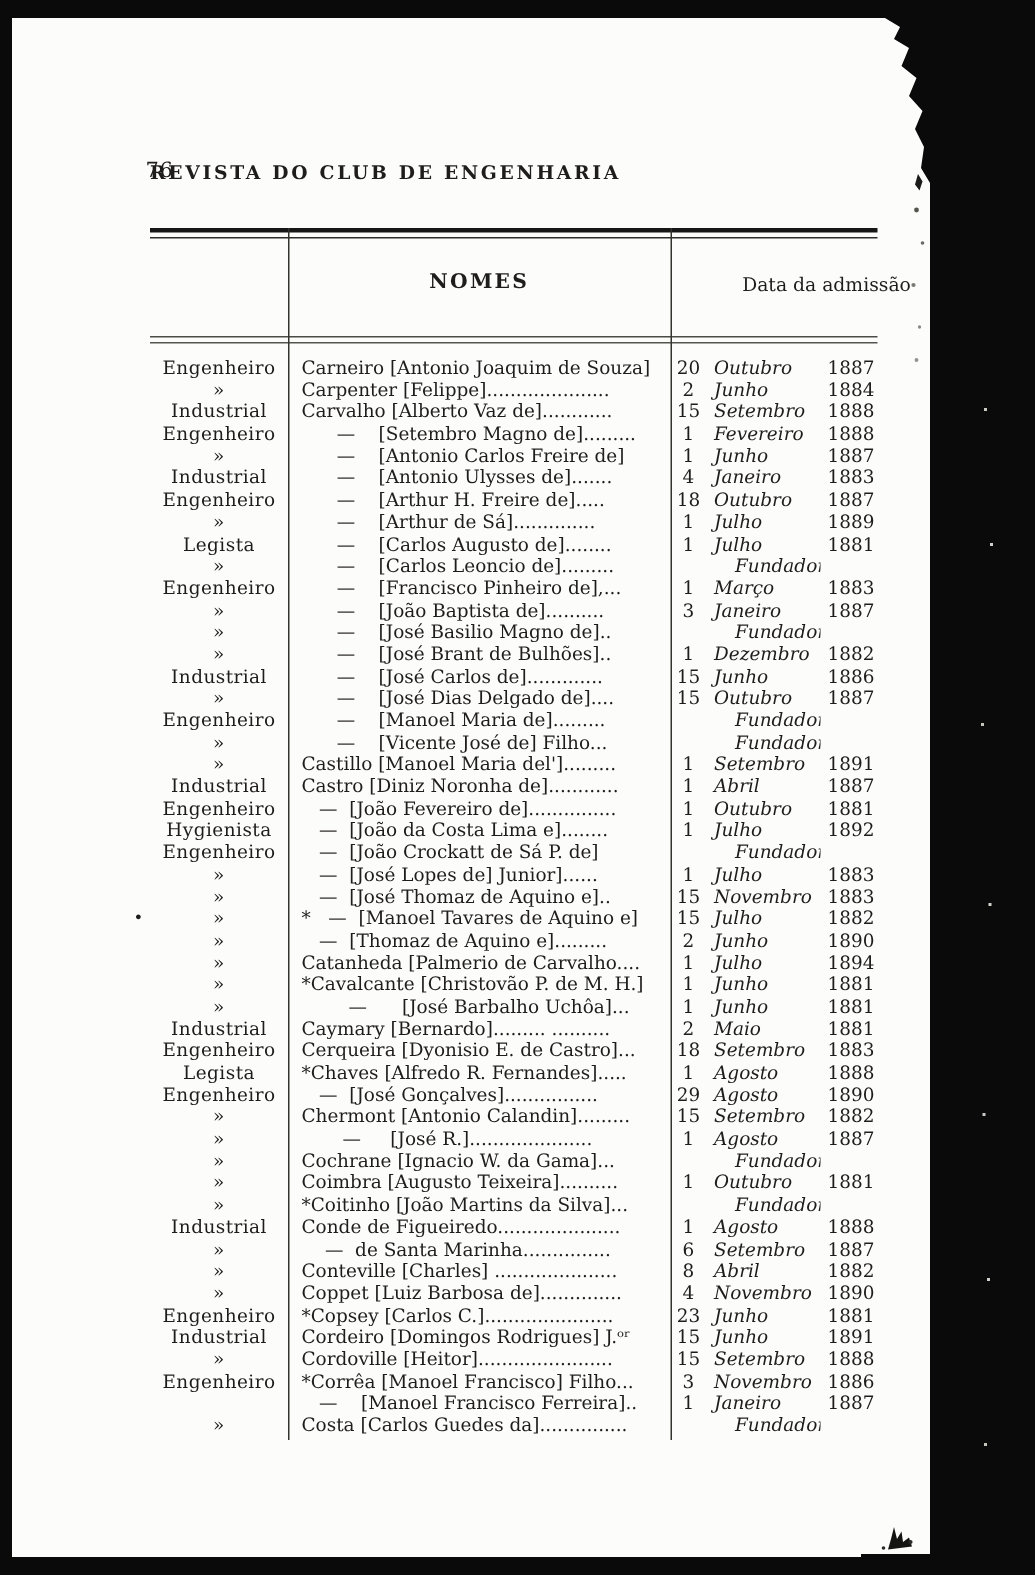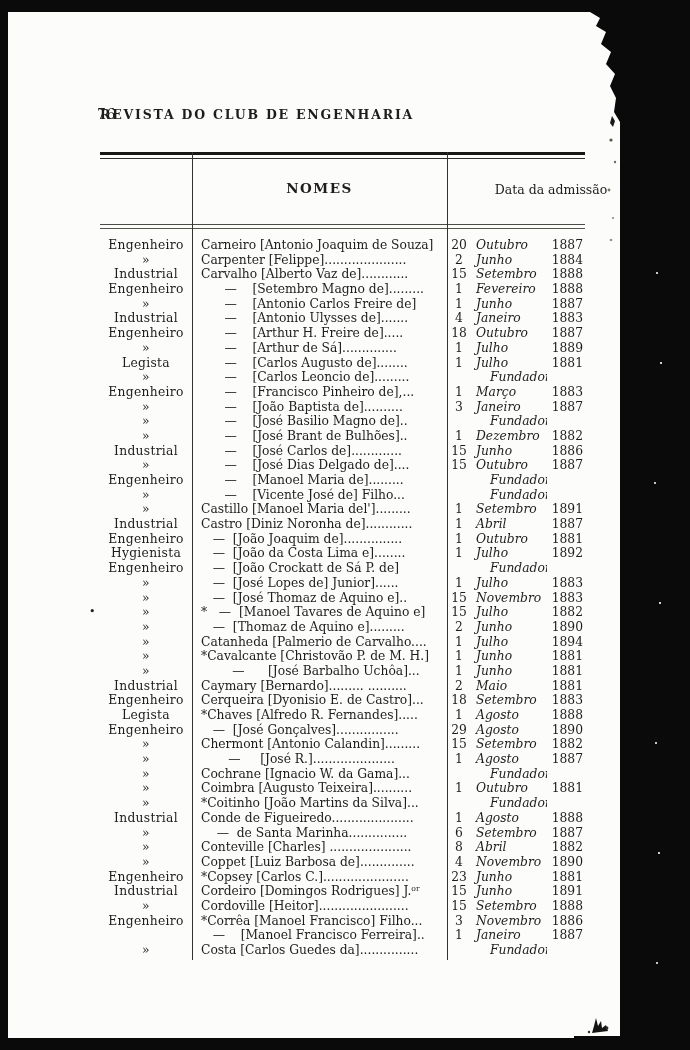--- a/index.html
+++ b/index.html
@@ -207,21 +207,21 @@
         </div>
         <div class="trow">
           <span class="prof">Industrial</span>
           <span class="name">Castro [Diniz Noronha de]............</span>
           <span class="day">1</span>
           <span class="month">Abril</span>
           <span class="year">1887</span>
         </div>
         <div class="trow">
           <span class="prof">Engenheiro</span>
-          <span class="name">   —  [João Joaquim de]...............</span>
+          <span class="name">   —  [João Fevereiro de]...............</span>
           <span class="day">1</span>
           <span class="month">Outubro</span>
           <span class="year">1881</span>
         </div>
         <div class="trow">
           <span class="prof">Hygienista</span>
           <span class="name">   —  [João da Costa Lima e]........</span>
           <span class="day">1</span>
           <span class="month">Julho</span>
           <span class="year">1892</span>

